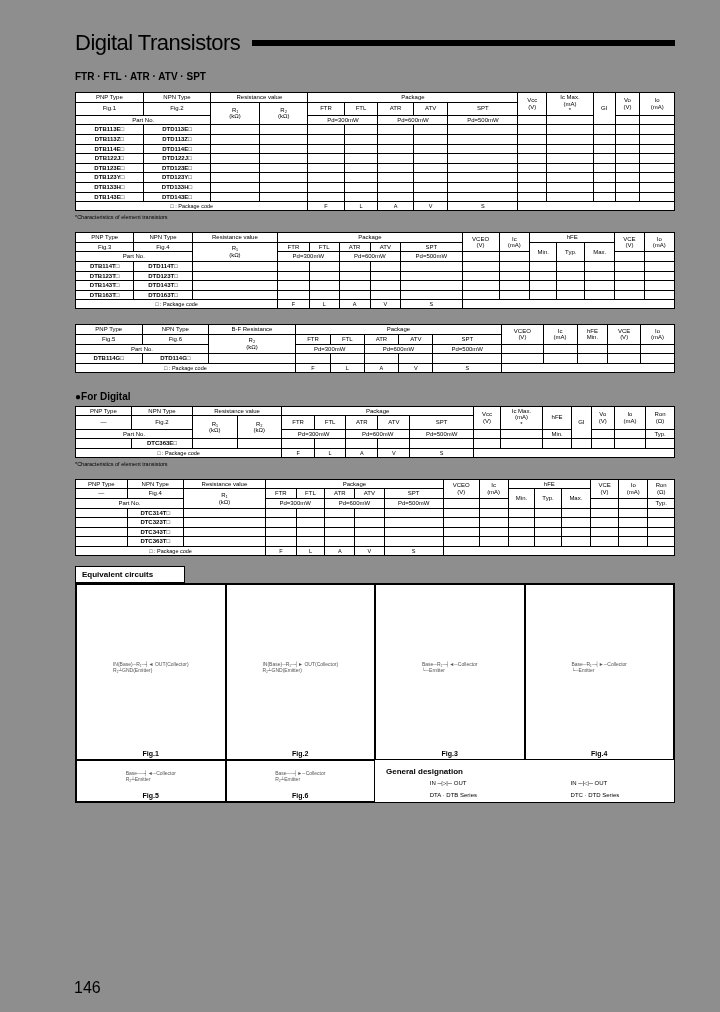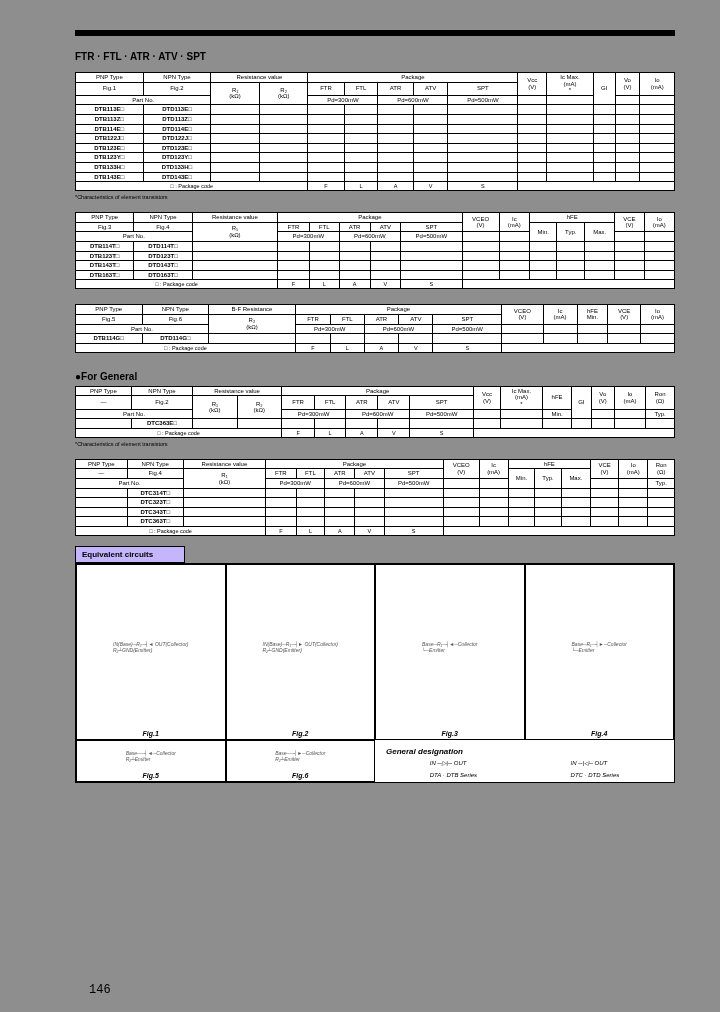--- a/index.html
+++ b/index.html
@@ -63,81 +63,80 @@
     font-size: 5.5px;
     margin: 2px 0 12px 0;
   }
   .circ-box {
     display: flex;
     flex-direction: column;
     margin-top: 10px;
   }
   .circ-title {
     border: 1px solid #000;
-    background: #c4b5fd;
+    background: #ffffff;
     padding: 3px 6px;
     font-size: 8px;
     font-weight: bold;
     width: 110px;
   }
   .circ-grid {
     border: 1px solid #000;
     background: #fff;
     display: grid;
     grid-template-columns: 1fr 1fr 1fr 1fr;
     grid-template-rows: 1fr auto;
     height: 220px;
   }
   .circ-cell {
     border: 1px solid #000;
     position: relative;
     display: flex;
     flex-direction: column;
     justify-content: flex-end;
     align-items: center;
-    font-style: italic;
   }
   .circ-cell.noborder { border: none; }
   .fig-label {
     font-weight: bold;
     font-size: 7px;
     padding: 2px 0;
   }
   .schematic {
     flex: 1;
     display: flex;
     align-items: center;
     justify-content: center;
     font-size: 5px;
     color: #555;
   }
   .pagenum {
     position: absolute;
     bottom: 15px;
-    left: 89px;
-    font-size: 12px;
-    font-family: Liberation Mono, monospace;
+    left: 74px;
+    font-size: 16px;
   }
   .gen-des {
     font-size: 8px;
     font-weight: bold;
     padding: 3px;
   }
   .series-row {
     display: flex;
     justify-content: space-around;
     font-size: 6px;
   }
   .pkg-code-row td { font-size: 5.5px; }
 </style>
 </head>
 <body>
 
 <div class="page">
   <div class="title-row">
+    <span class="title">Digital Transistors</span>
     <span class="title-bar"></span>
   </div>
 
   <div class="subtitle">FTR · FTL · ATR · ATV · SPT</div>
 
 
   <table>
     <tbody>
         <tr>
       <td colspan="1">PNP Type</td>
@@ -496,21 +495,21 @@
           <td>L</td>
           <td>A</td>
           <td>V</td>
           <td>S</td>
           <td colspan="5"></td>
         </tr>
   </tbody>
     </table>
   <div style="height:10px"></div>
 
-  <div class="section-hdr"><span class="bullet"></span><span>For General</span></div>
+  <div class="section-hdr"><span class="bullet"></span><span>For Digital</span></div>
 
   <table>
     <tbody>
         <tr>
       <td>PNP Type</td>
           <td>NPN Type</td>
       <td colspan="2">Resistance value</td>
       <td colspan="5">Package</td>
       <td rowspan="2"><span>Vcc</span><br><span>(V)</span></td>
       <td rowspan="2"><span>Ic Max.</span><br><span>(mA)</span><br><span>*</span></td>

